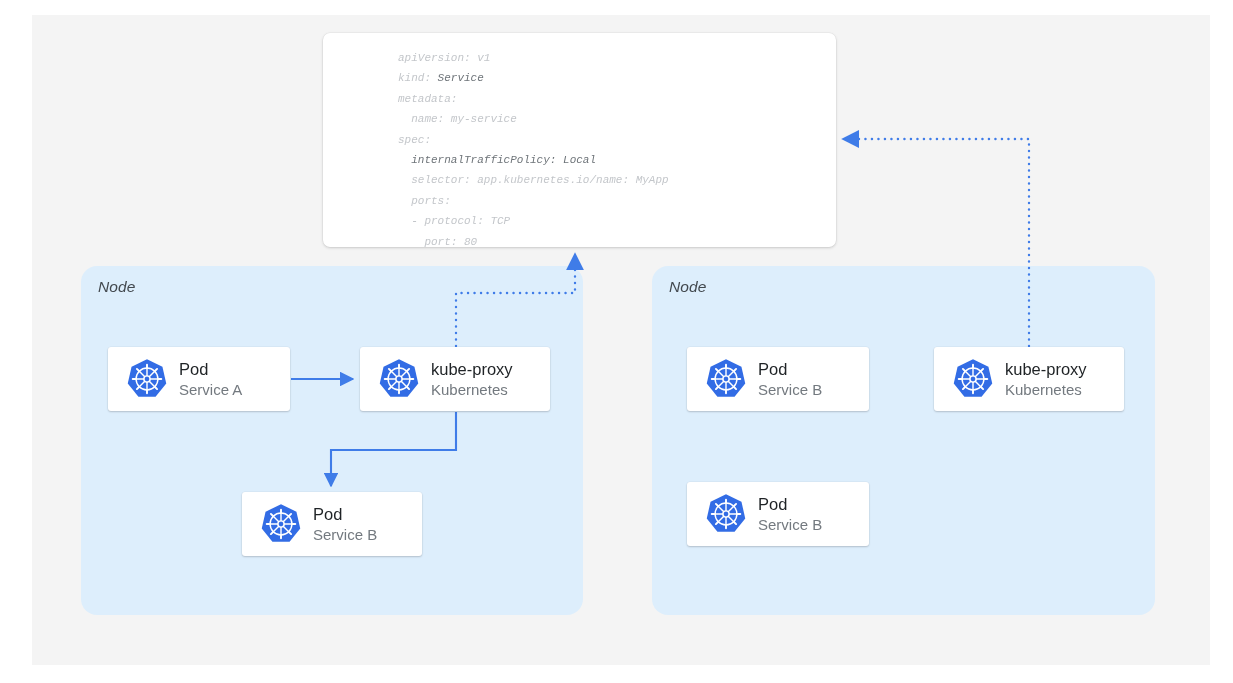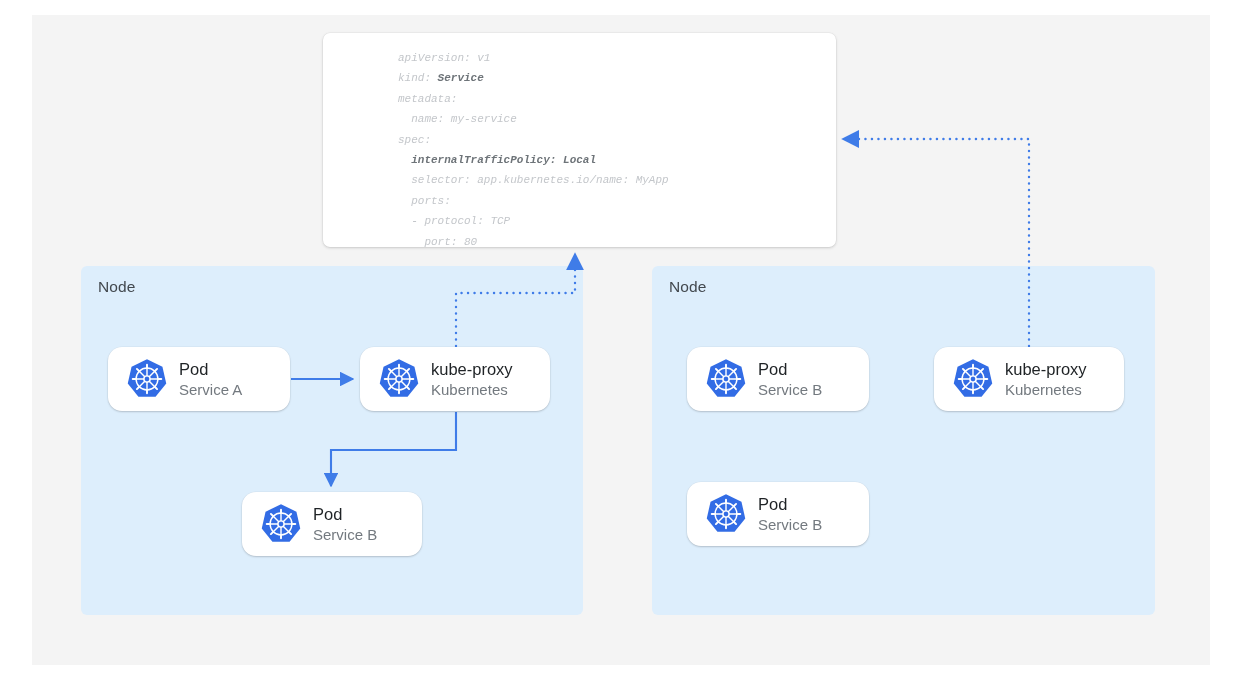--- a/index.html
+++ b/index.html
@@ -52,48 +52,49 @@
     top: 15px;
     font-family: "Liberation Mono", "DejaVu Sans Mono", monospace;
     font-size: 11px;
     line-height: 20.4px;
     font-style: italic;
     color: #c3c6ca;
     white-space: pre;
   }
   .yaml-line { white-space: pre; }
   .yaml-strong {
-    font-weight: bold;
+    font-weight: normal;
     color: #6e7479;
     font-style: italic;
   }
 
   
   .node-panel {
     position: absolute;
     background: #ddeefc;
-    border-radius: 6px;
+    border-radius: 16px;
+    font-style: italic;
   }
   #node-left  { left: 81px;  top: 266px; width: 502px; height: 349px; }
   #node-right { left: 652px; top: 266px; width: 503px; height: 349px; }
 
   .node-label {
     position: absolute;
     left: 17px;
     top: 12px;
     font-size: 15.5px;
     color: #42484e;
     letter-spacing: 0.1px;
   }
 
   
   .entity {
     position: absolute;
     background: #ffffff;
-    border-radius: 14px;
+    border-radius: 3px;
     box-shadow: 0 1px 2px rgba(0,0,0,0.18), 0 0 0 0.5px rgba(0,0,0,0.04);
     box-sizing: border-box;
   }
   .entity .k8s-icon {
     position: absolute;
     left: 18px;
     top: 50%;
     transform: translateY(-50%);
     width: 42px;
     height: 42px;

